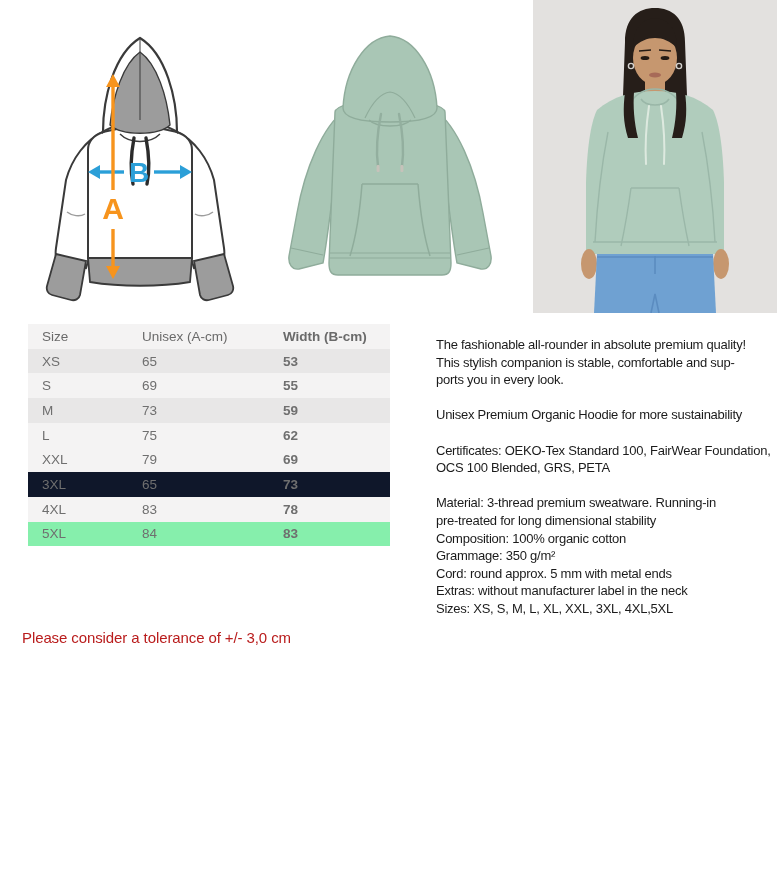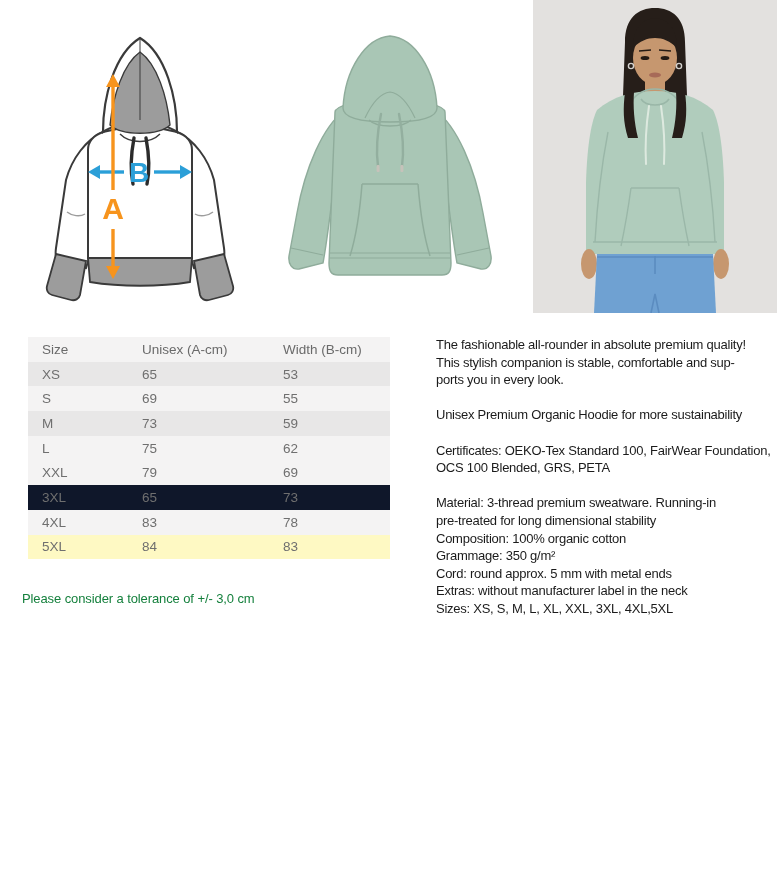--- a/index.html
+++ b/index.html
@@ -14,34 +14,34 @@
   .img-box { position: absolute; }
   #diagram-box { left: 20px; top: 8px;  width: 240px; height: 300px; }
   #flat-box    { left: 265px; top: 8px; width: 250px; height: 300px; }
   #model-box   { left: 533px; top: 0;   width: 244px; height: 313px; }
   .img-box svg { display:block; width:100%; height:100%; }
 
   svg text.dim-label { font-family:"Liberation Sans",sans-serif; font-weight:bold; }
 
   
   #size-table {
-    position: absolute; left: 28px; top: 337px; width: 362px;
+    position: absolute; left: 28px; top: 324px; width: 362px;
     border-collapse: collapse; table-layout: fixed;
     font-size: 13.5px; color: #6f6f6f;
   }
   #size-table td { height: 24.7px; padding: 0; vertical-align: middle; }
   #size-table td.c1 { width: 114px; padding-left: 14px; }
   #size-table td.c2 { width: 141px; }
-  #size-table td.c3 { width: 107px; }
+  #size-table td.c3 { width: 107px; font-weight: bold; }
   #size-table tr.hdr td { color: #6a6a6a; }
 
   
   #tolerance {
-    position: absolute; left: 22px; top: 591px;
-    font-size: 13px; color: #15803d; letter-spacing: -0.1px;
+    position: absolute; left: 22px; top: 629px;
+    font-size: 15px; color: #b91c1c; letter-spacing: -0.1px;
   }
 
   
   #description {
     position: absolute; left: 412px; top: 336px; width: 348px;
     font-size: 13px; line-height: 17.6px; color: #1b1b1b;
     letter-spacing: -0.25px;
     margin-left: 24px;
   }
   #description p { margin: 0 0 17.6px 0; white-space: pre-line; }
@@ -205,21 +205,21 @@
     <tr style="background:#0f172a">
       <td class="c1">3XL</td>
       <td class="c2">65</td>
       <td class="c3">73</td>
     </tr>
     <tr style="background:#f4f3f3">
       <td class="c1">4XL</td>
       <td class="c2">83</td>
       <td class="c3">78</td>
     </tr>
-    <tr style="background:#fef9c3">
+    <tr style="background:#86efac">
       <td class="c1">5XL</td>
       <td class="c2">84</td>
       <td class="c3">83</td>
     </tr>
   </tbody>
     </table>
 
   <div id="tolerance">Please consider a tolerance of +/- 3,0 cm</div>
 
   <div id="description">

